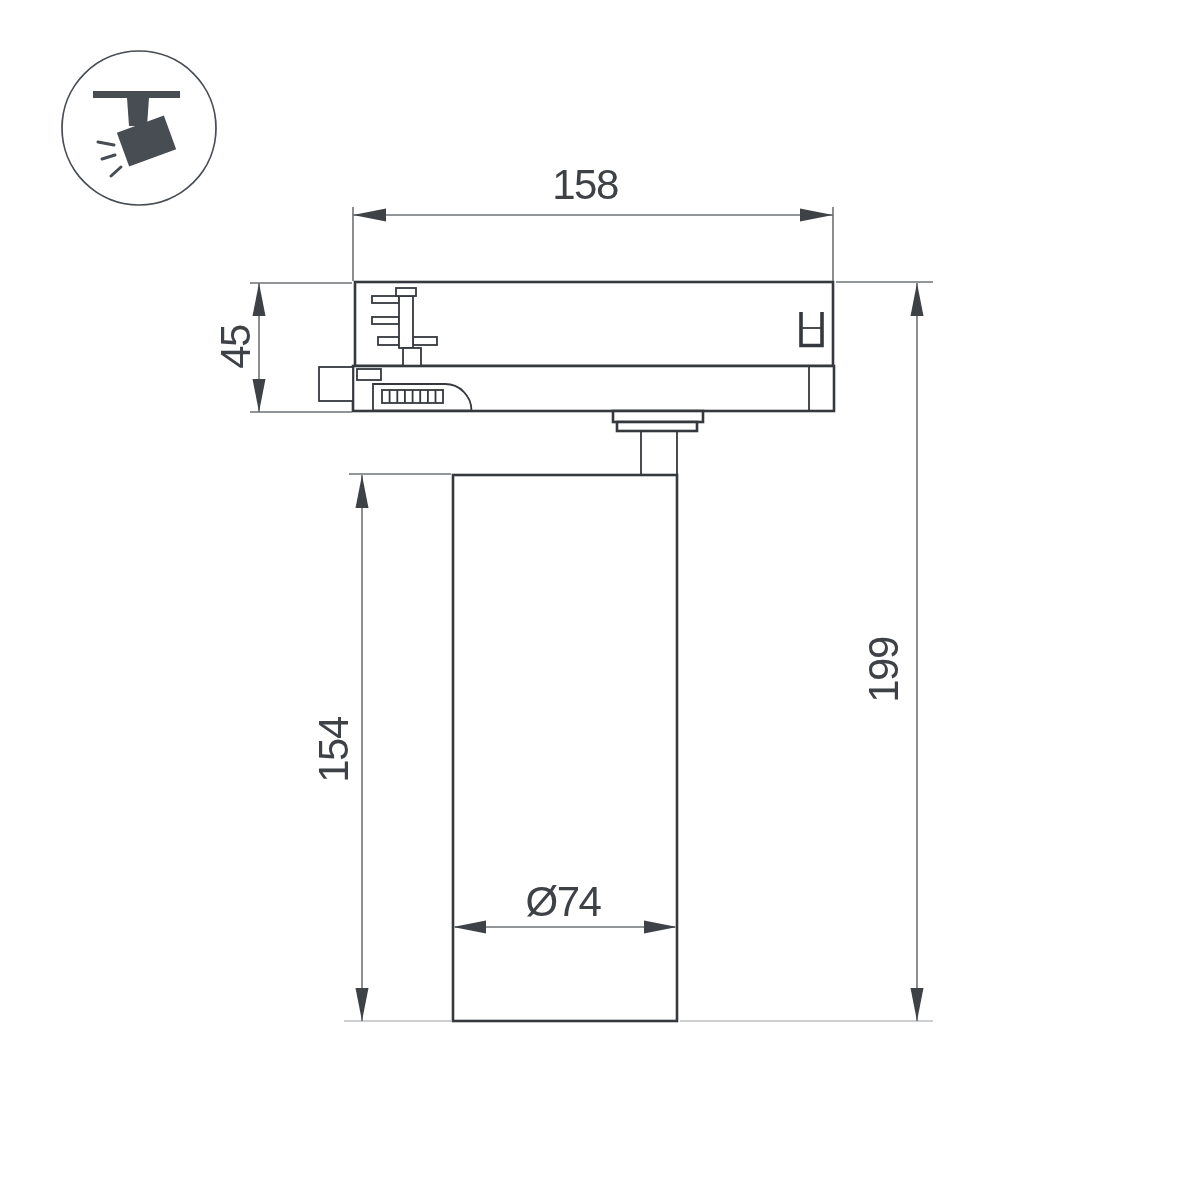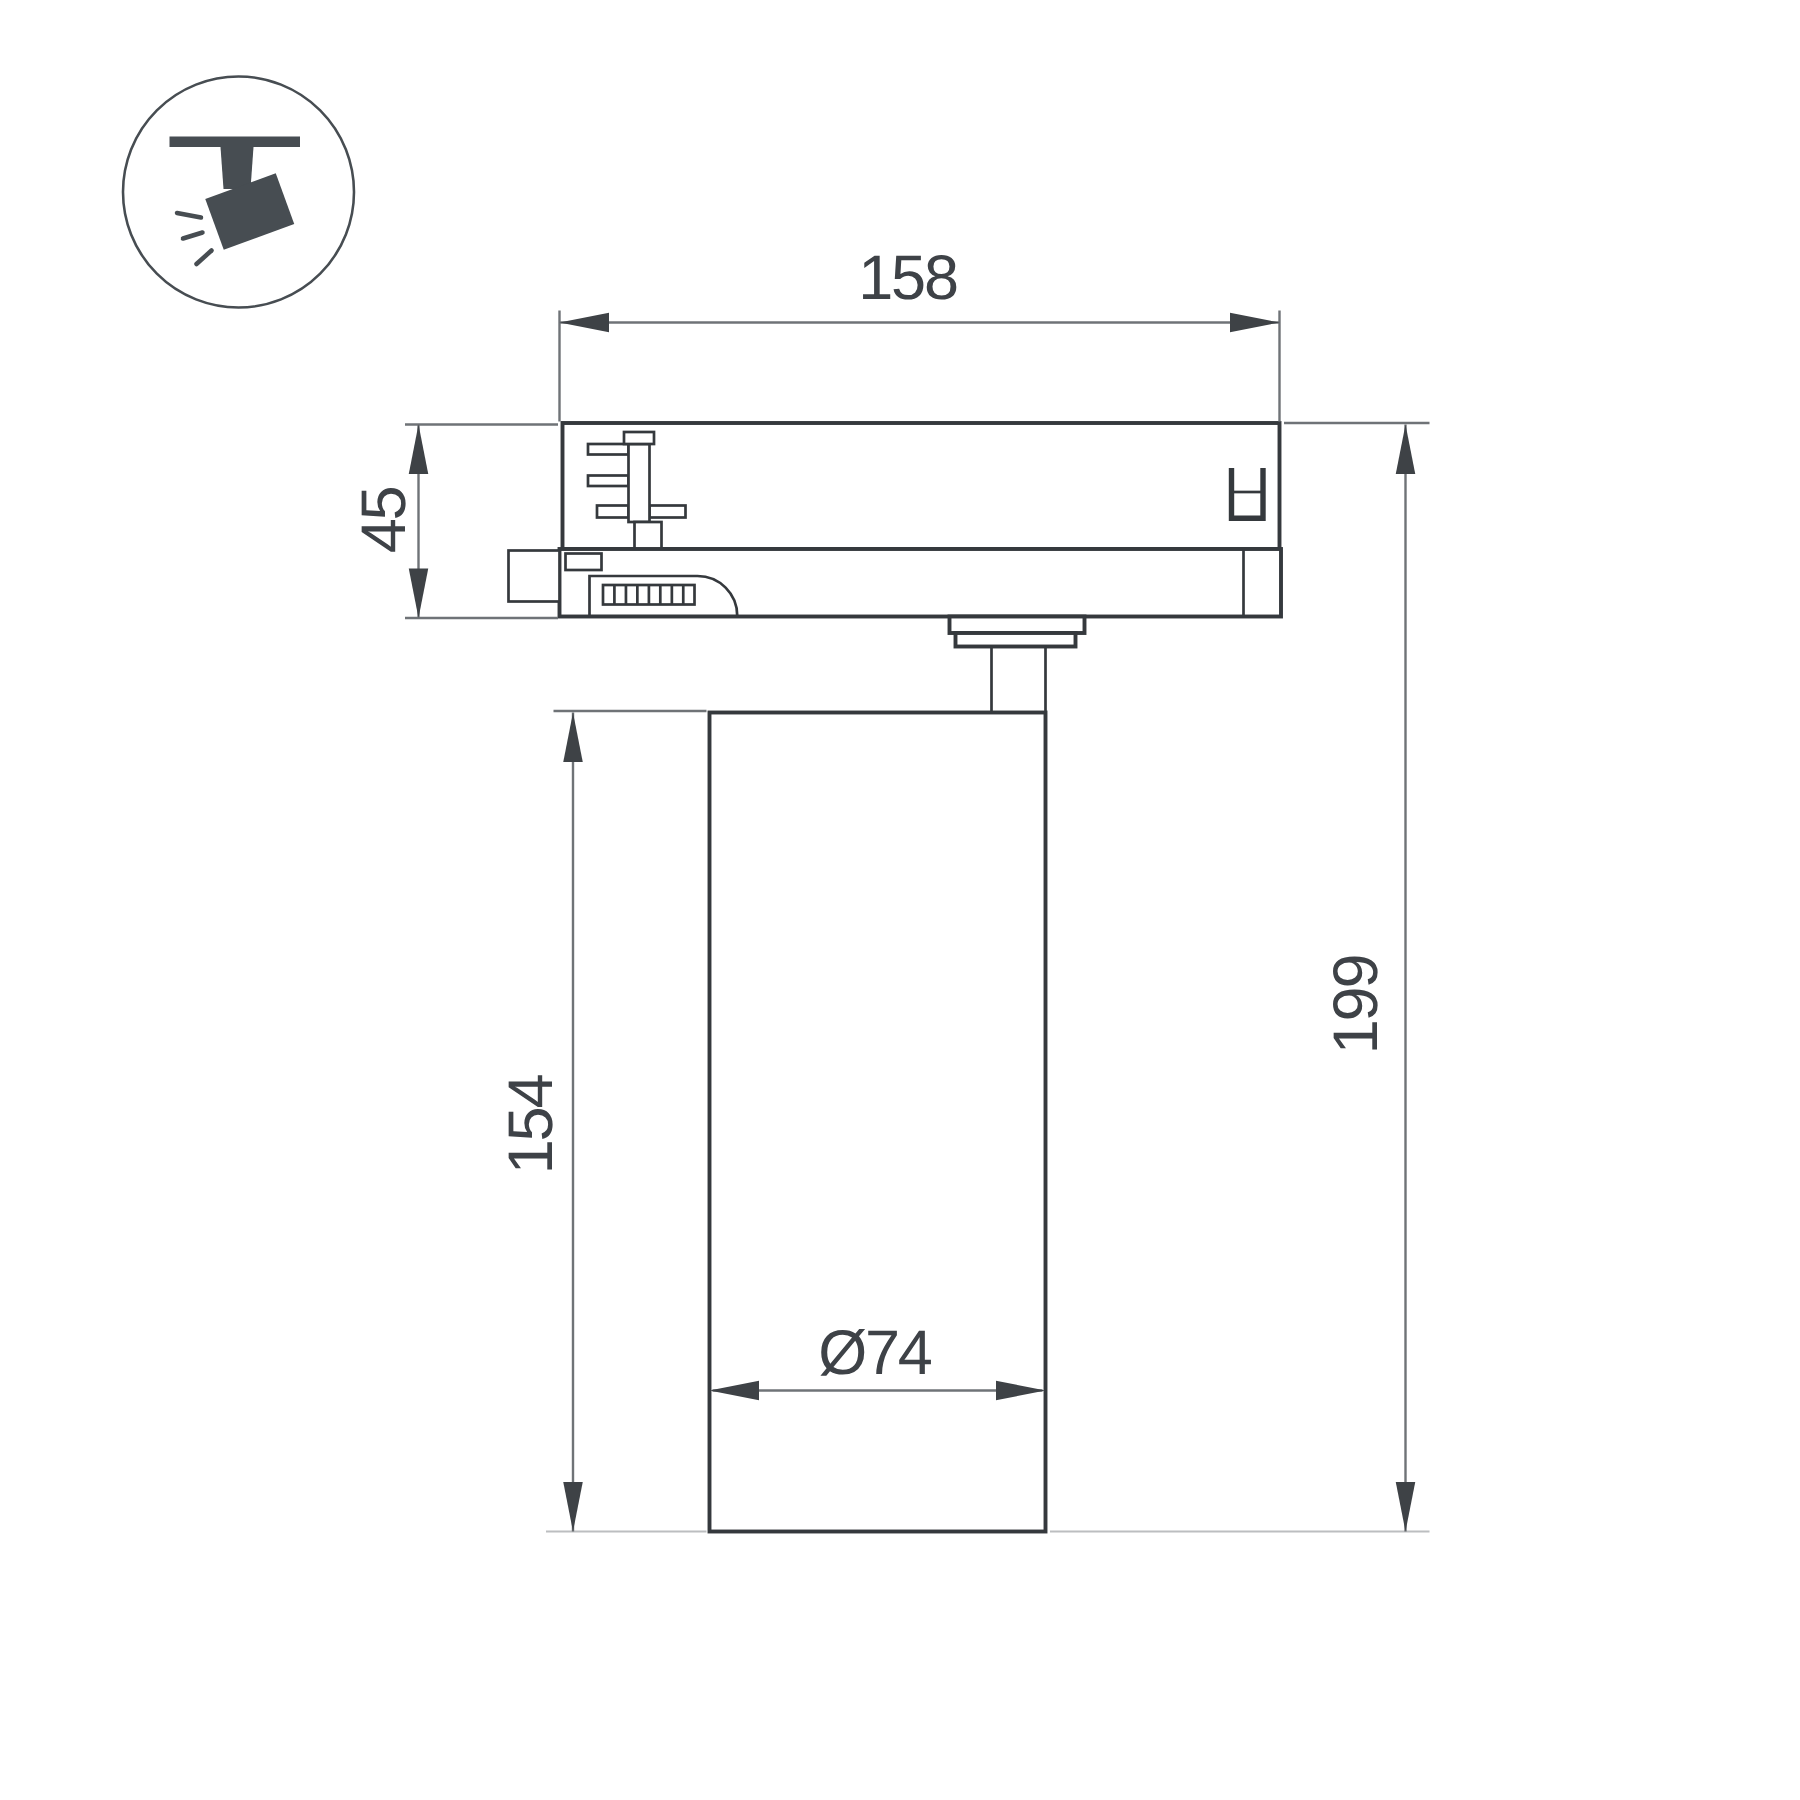--- a/index.html
+++ b/index.html
@@ -9,21 +9,20 @@
     width: 1200px;
     height: 1200px;
     overflow: hidden;
     font-family: "Liberation Sans", sans-serif;
   }
   #stage {
     position: relative;
     width: 1080px;
     height: 1200px;
     background: var(--page-bg, #ffffff);
-    padding-left: 20px;
   }
   svg { display: block; }
 
   .outline {
     fill: #ffffff;
     stroke: var(--outline, #35393d);
     stroke-width: 2.6;
     stroke-linejoin: miter;
   }
   .outline-thin {

